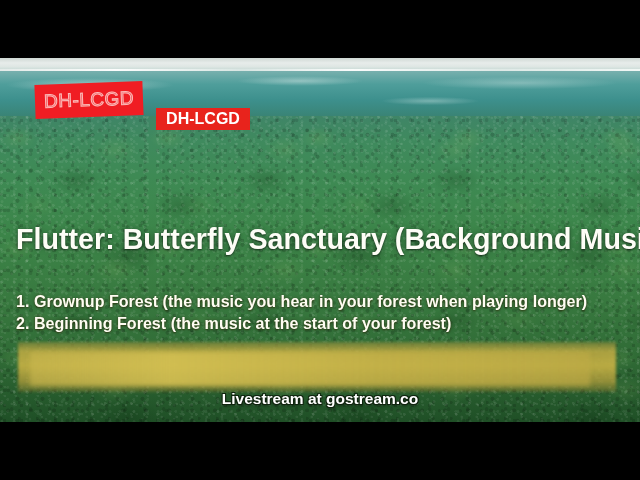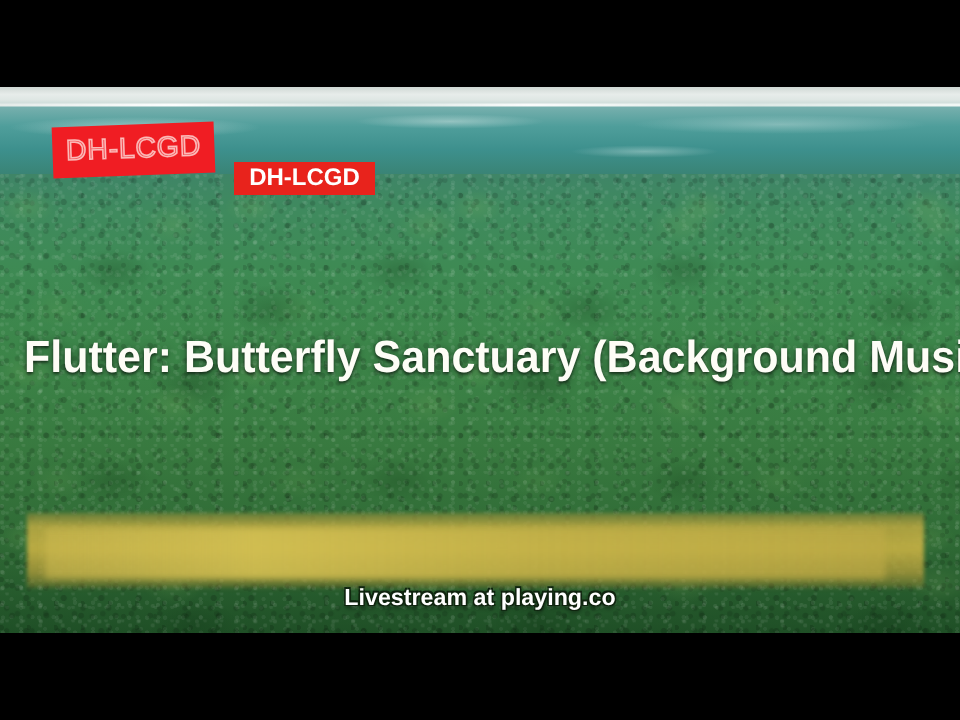--- a/index.html
+++ b/index.html
@@ -310,19 +310,23 @@
   <div class="watermark-outline">
     <span class="wm-text">DH-LCGD</span>
   </div>
 
   <div class="watermark-solid">
     <span class="wm-text">DH-LCGD</span>
   </div>
 
   <div class="title">Flutter: Butterfly Sanctuary (Background Music)</div>
 
-
-  <div class="caption">Livestream at playing.co</div>
+  <ul class="track-list">
+    <li>1. Grownup Forest (the music you hear in your forest when playing longer)</li>
+    <li>2. Beginning Forest (the music at the start of your forest)</li>
+  </ul>
+
+  <div class="caption">Livestream at gostream.co</div>
 
   <div class="bar bar-top"></div>
   <div class="bar bar-bottom"></div>
 
 </div>
 
 </body></html>

